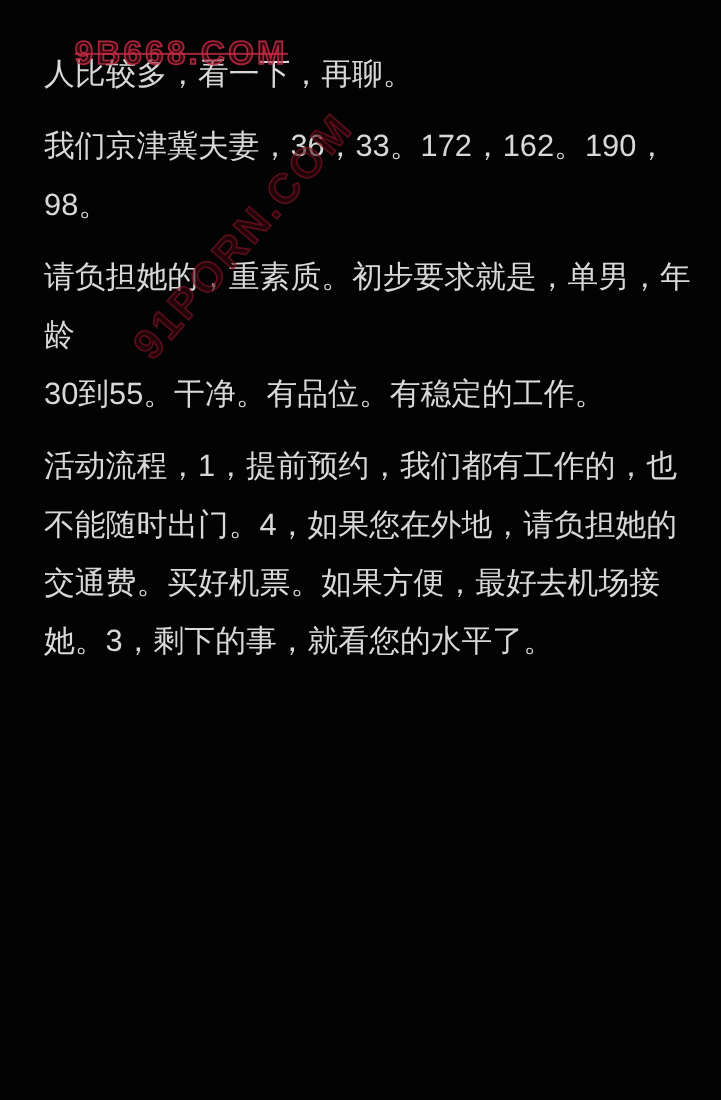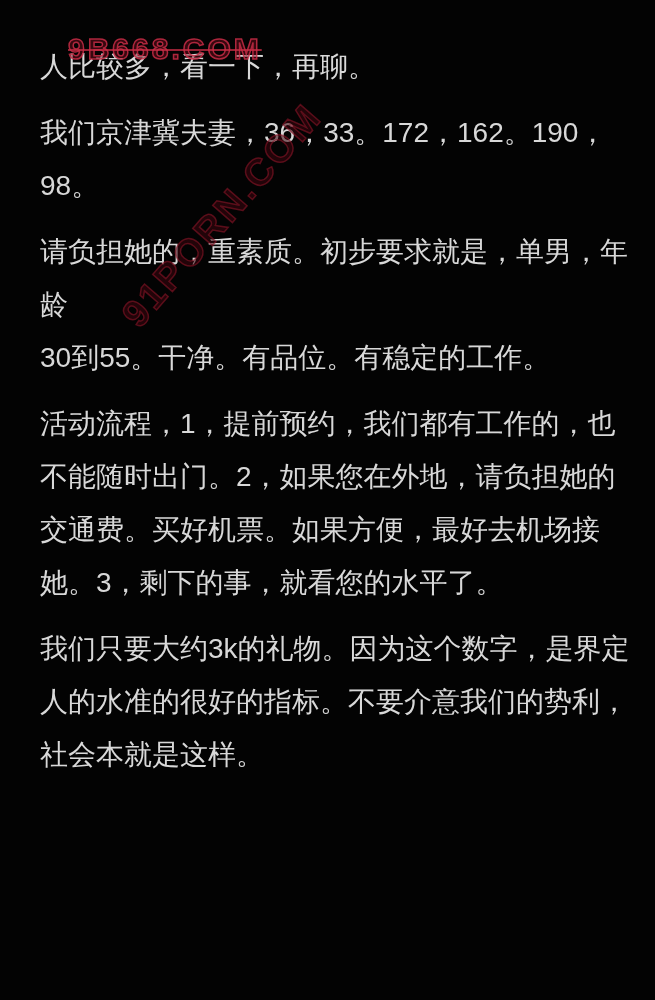--- a/index.html
+++ b/index.html
@@ -74,21 +74,18 @@
 
   <div class="watermark-diagonal">91PORN.COM</div>
 
   <div class="content">
     <p>人比较多，看一下，再聊。</p>
     <p>我们京津冀夫妻，36，33。172，162。190，
 98。</p>
     <p>请负担她的，重素质。初步要求就是，单男，年龄
 30到55。干净。有品位。有稳定的工作。</p>
     <p>活动流程，1，提前预约，我们都有工作的，也
-不能随时出门。2，如果您在外地，请负担她的
+不能随时出门。4，如果您在外地，请负担她的
 交通费。买好机票。如果方便，最好去机场接
 她。3，剩下的事，就看您的水平了。</p>
-    <p>我们只要大约3k的礼物。因为这个数字，是界定
-人的水准的很好的指标。不要介意我们的势利，
-社会本就是这样。</p>
   </div>
 
 </div>
 
 </body></html>

